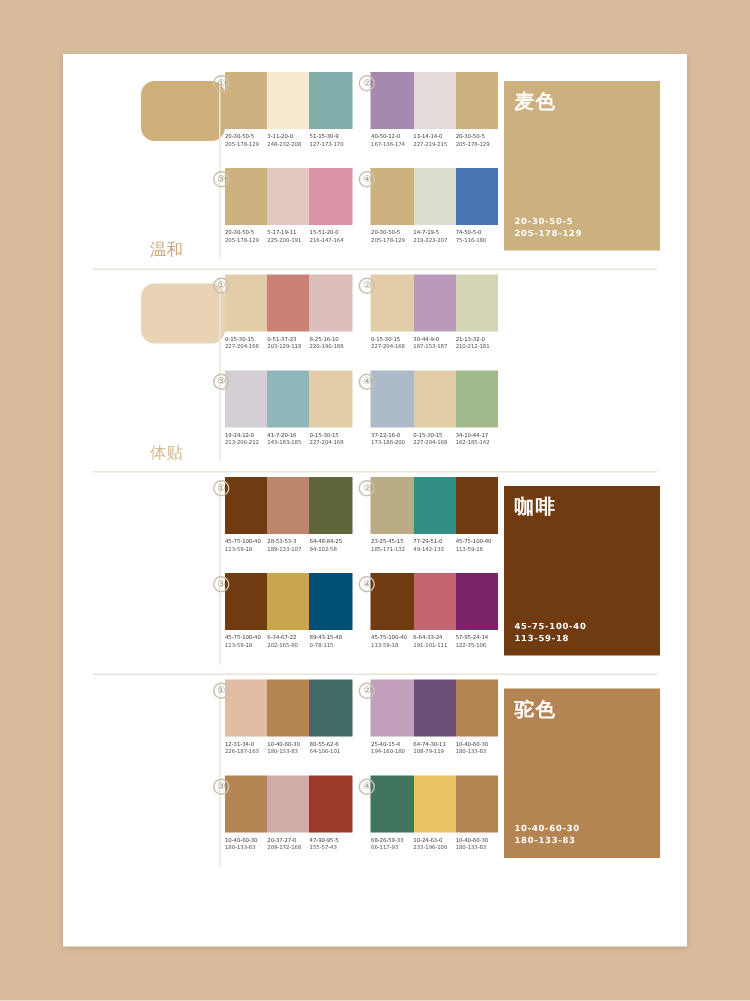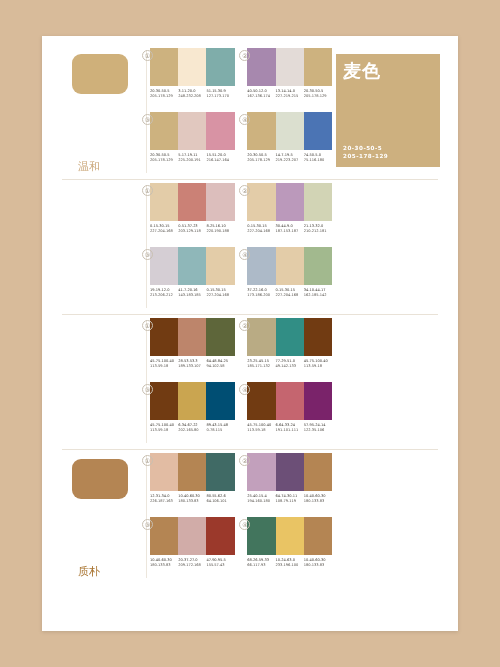--- a/index.html
+++ b/index.html
@@ -28,21 +28,21 @@
     height:135px;
     box-sizing:border-box;
   }
   .sec-divider{
     position:absolute;left:12px;right:12px;top:0;
     height:1px;background:#e9e2d7;
   }
 
   
   .left-col{
-    position:absolute;left:0;top:0;width:78px;height:100%;
+    position:absolute;left:22px;top:0;width:78px;height:100%;
   }
   .big-swatch{
     position:absolute;left:22px;top:10px;
     width:56px;height:40px;
     border-radius:9px;
   }
   .cn-label{
     position:absolute;
     left:28px;bottom:6px;
     width:22px;
@@ -110,21 +110,21 @@
 
   
   .feature{
     position:absolute;
     right:10px;top:10px;
     width:104px;height:113px;
   }
   .feature-name{
     position:absolute;left:7px;top:5px;
     color:#ffffff;
-    font-size:18px;
+    font-size:13px;
     letter-spacing:1px;
     font-family:Liberation Sans, sans-serif;
     font-weight:bold;
   }
   .feature-codes{
     position:absolute;left:7px;bottom:7px;
     color:#ffffff;
     font-size:5.6px;
     line-height:8px;
     letter-spacing:.5px;
@@ -208,20 +208,24 @@
       <div class="feature" style="background:#cdb07f">
         <div class="feature-name">麦色</div>
         <div class="feature-codes">
           <span>20-30-50-5</span><br><span>205-178-129</span>
         </div>
       </div>
     </div>
 
     <div class="section">
       <div class="sec-divider"></div>
+      <div class="left-col">
+        <div class="big-swatch" style="background:#e8d3b4"></div>
+        <div class="cn-label" style="color:#d6b98f">体贴</div>
+      </div>
       <div class="v-rule"></div>
 
       <div class="groups">
         <div class="grow r1">
           <div class="grp g1">
             <div class="grp-num">①</div>
             <div class="chips">
               <div class="chip" style="background:#e3cca8"></div>
               <div class="chip" style="background:#cb8176"></div>
               <div class="chip" style="background:#dcbebc"></div>
@@ -334,28 +338,30 @@
             </div>
             <div class="codes">
               <div class="code"><span>45-75-100-40</span><br><span class="c2">113-59-18</span></div>
               <div class="code"><span>6-64-33-24</span><br><span class="c2">191-101-111</span></div>
               <div class="code"><span>57-95-24-14</span><br><span class="c2">122-35-106</span></div>
             </div>
           </div>
         </div>
       </div>
 
+      <div class="feature" style="background:#713b12">
+        <div class="feature-name">咖啡</div>
+        <div class="feature-codes">
+          <span>45-75-100-40</span><br><span>113-59-18</span>
+        </div>
+      </div>
     </div>
 
     <div class="section">
       <div class="sec-divider"></div>
-      <div class="left-col">
-        <div class="big-swatch" style="background:#b48553"></div>
-        <div class="cn-label" style="color:#a8732f">质朴</div>
-      </div>
       <div class="v-rule"></div>
 
       <div class="groups">
         <div class="grow r1">
           <div class="grp g1">
             <div class="grp-num">①</div>
             <div class="chips">
               <div class="chip" style="background:#e2bca3"></div>
               <div class="chip" style="background:#b48553"></div>
               <div class="chip" style="background:#406a65"></div>
@@ -403,16 +409,22 @@
             </div>
             <div class="codes">
               <div class="code"><span>68-26-59-33</span><br><span class="c2">66-117-93</span></div>
               <div class="code"><span>10-24-63-0</span><br><span class="c2">233-196-100</span></div>
               <div class="code"><span>10-40-60-30</span><br><span class="c2">180-133-83</span></div>
             </div>
           </div>
         </div>
       </div>
 
+      <div class="feature" style="background:#b48553">
+        <div class="feature-name">驼色</div>
+        <div class="feature-codes">
+          <span>10-40-60-30</span><br><span>180-133-83</span>
+        </div>
+      </div>
     </div>
 
   </div>
 </div>
 
 </body></html>

